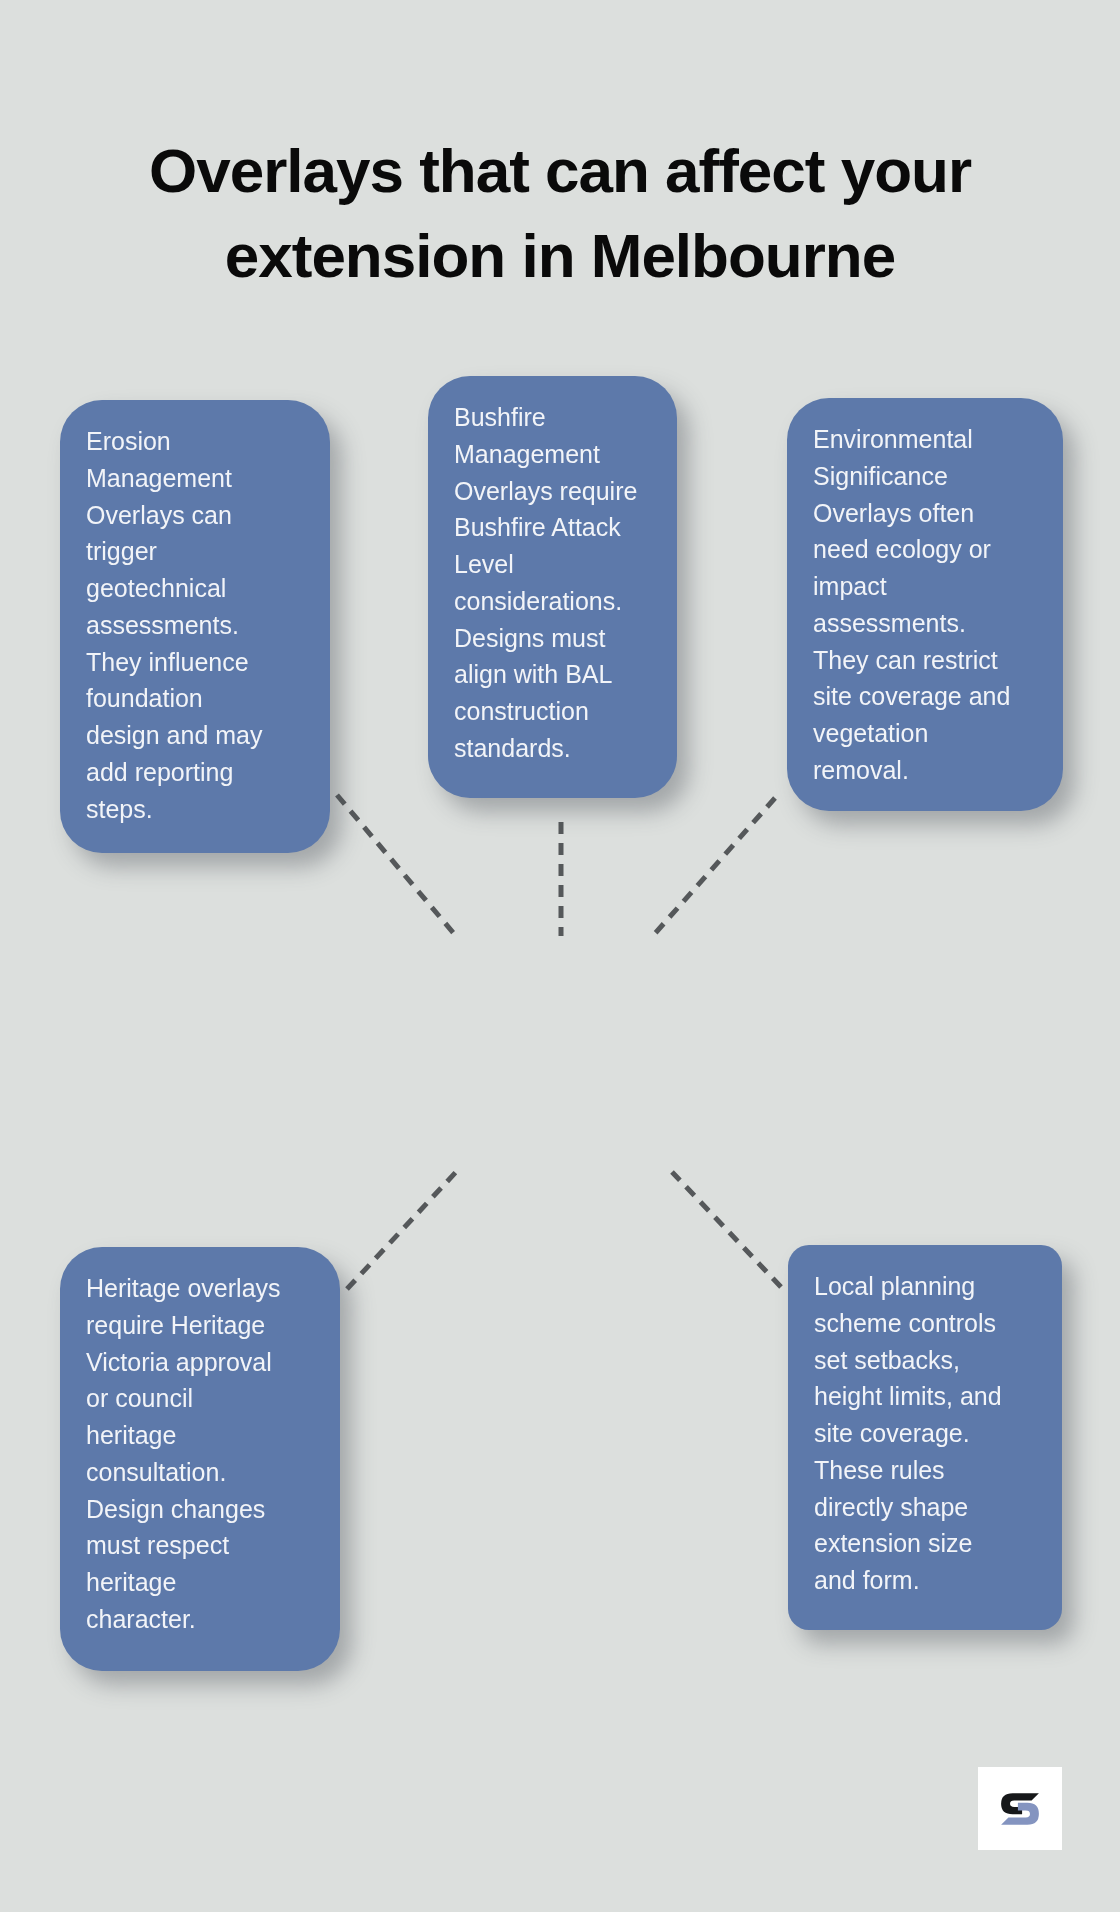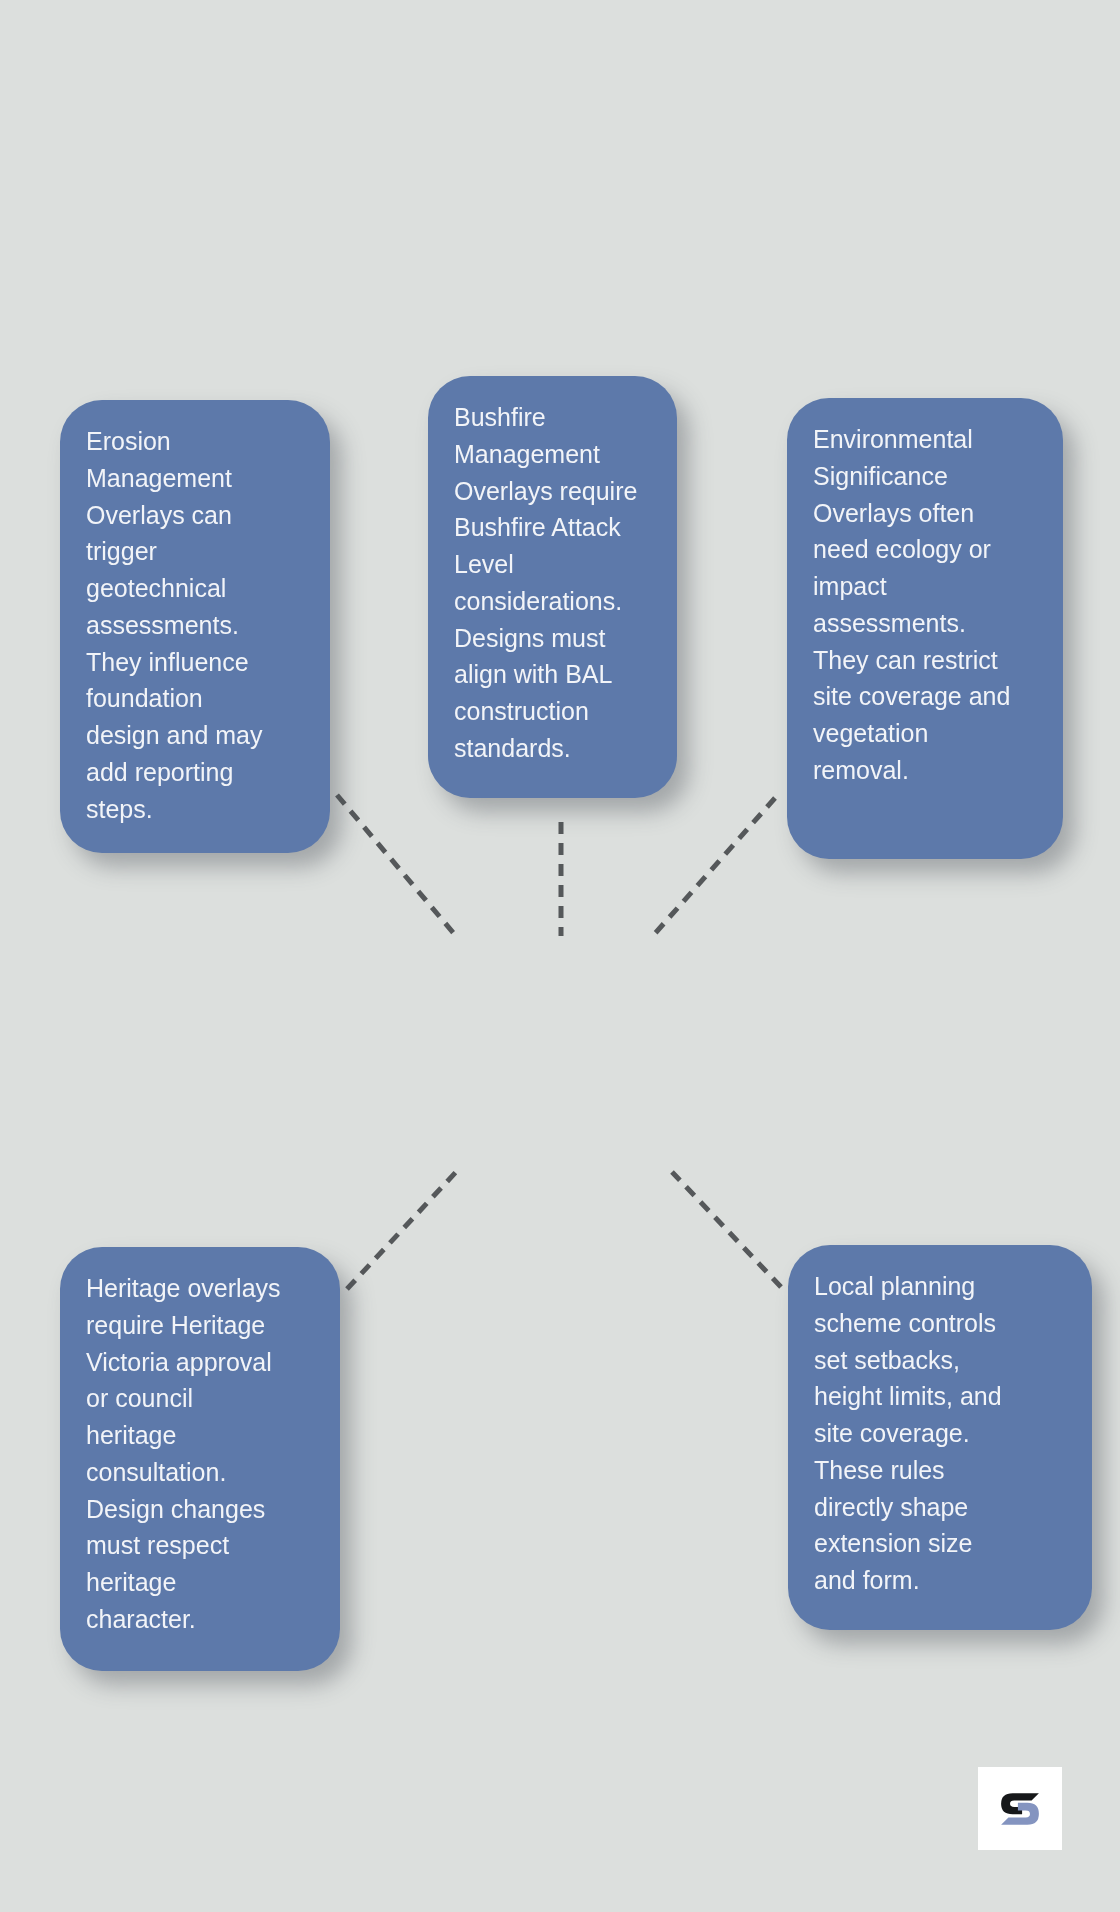--- a/index.html
+++ b/index.html
@@ -45,23 +45,23 @@
     color: #f2f4f8;
     font-size: 25px;
     line-height: 1.47;
     padding: 23px 22px 20px 26px;
     box-sizing: border-box;
     white-space: pre-line;
     box-shadow: 12px 14px 22px rgba(70, 76, 84, 0.38);
   }
   .node-erosion   { left: 60px;  top: 400px;  width: 270px; height: 453px; }
   .node-bushfire  { left: 428px; top: 376px;  width: 249px; height: 422px; }
-  .node-environ   { left: 787px; top: 398px;  width: 276px; height: 461px; }
+  .node-environ   { left: 787px; top: 398px;  width: 276px; height: 413px; }
   .node-heritage  { left: 60px;  top: 1247px; width: 280px; height: 424px; }
-  .node-local     { left: 788px; top: 1245px; width: 304px; height: 385px; }
+  .node-local     { left: 788px; top: 1245px; width: 274px; height: 385px; border-radius: 21px; }
   .center-node {
     position: absolute;
     left: 380px; top: 935px;
     width: 368px; height: 237px;
     background-color: #f0f1f1;
     background-image: radial-gradient(rgba(150,156,160,0.22) 1.2px, transparent 1.3px);
     background-size: 8px 8px;
     border-radius: 46px;
     box-shadow: 10px 12px 20px rgba(105, 112, 118, 0.55);
     display: flex;
@@ -86,20 +86,22 @@
     align-items: center;
     justify-content: center;
   }
   .logo-mark { width: 42px; height: 32px; }
 </style>
 </head>
 <body>
 
 <div class="canvas">
 
+  <h1 class="page-title">Overlays that can affect your
+extension in Melbourne</h1>
 
   <svg class="connectors" viewBox="0 0 1120 1912" xmlns="http://www.w3.org/2000/svg">
     <line x1="337" y1="795" x2="456" y2="936" stroke="#55585a"></line>
     <line x1="561" y1="822" x2="561" y2="936" stroke="#55585a"></line>
     <line x1="775" y1="798" x2="651" y2="938" stroke="#55585a"></line>
     <line x1="347" y1="1289" x2="456" y2="1172" stroke="#55585a"></line>
     <line x1="781" y1="1287" x2="672" y2="1172" stroke="#55585a"></line>
   </svg>
 
   <div class="node node-erosion">Erosion

